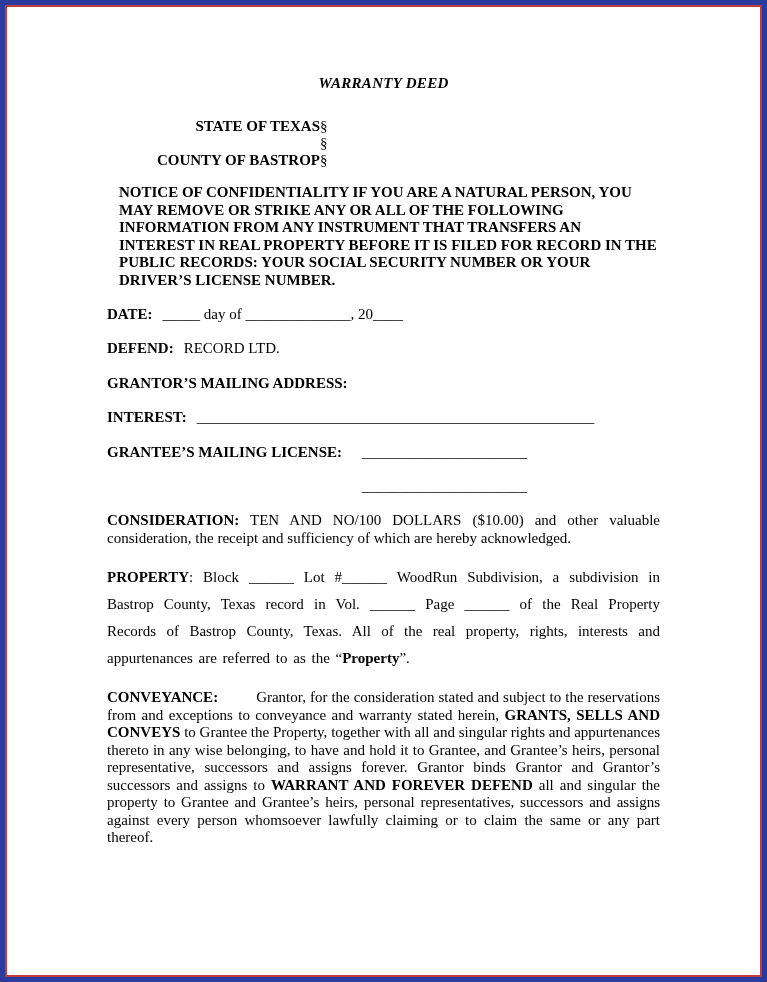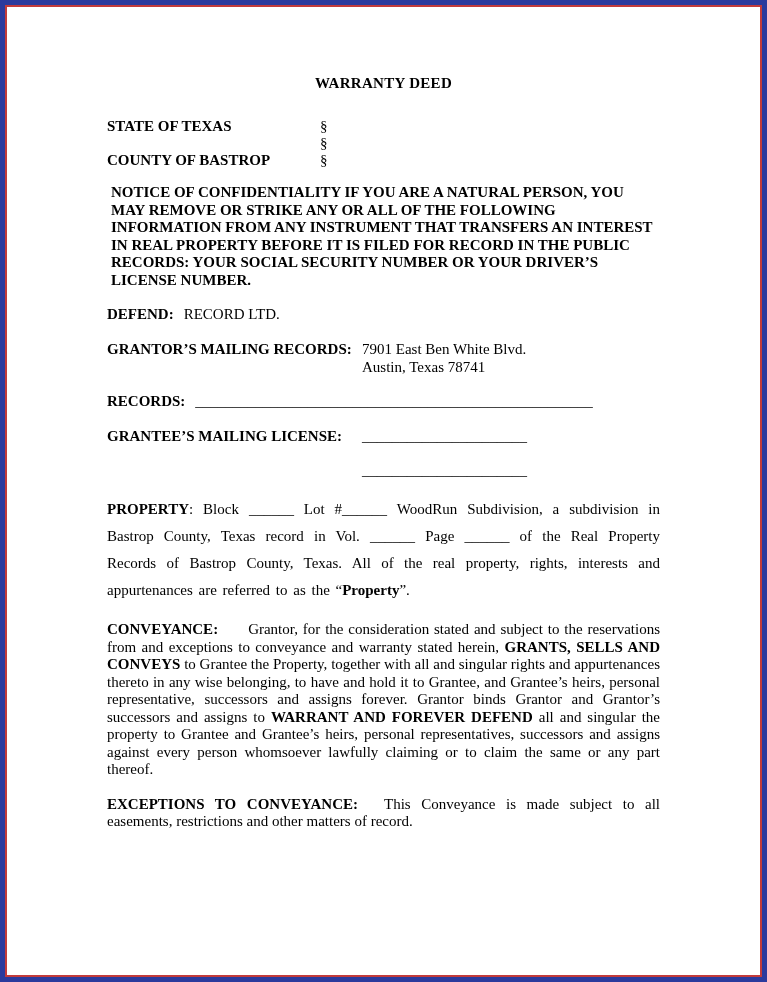--- a/index.html
+++ b/index.html
@@ -24,36 +24,37 @@
     font-size: 15px;
     color: #000000;
     overflow: hidden;
   }
   .bold { font-weight: bold; }
   .title {
     text-align: center;
     font-weight: bold;
     letter-spacing: 0.3px;
     margin: 0 0 26px 0;
+    font-style: italic;
   }
-  .jurat { margin-bottom: 15px; }
+  .jurat { margin-bottom: 15px; text-align: right; }
   .jurat-row {
     display: flex;
     line-height: 17px;
     min-height: 17px;
   }
   .jurat-left {
     width: 213px;
     font-weight: bold;
     flex: none;
   }
   .notice {
     font-weight: bold;
     line-height: 17.5px;
-    margin: 0 0 17px 4px;
+    margin: 0 0 17px 12px;
   }
   .field-row {
     margin: 0 0 17px 0;
     line-height: 17px;
   }
   .field-label {
     font-weight: bold;
     margin-right: 10px;
   }
   .addr-row {
@@ -72,21 +73,21 @@
     text-align: justify;
     line-height: 17.5px;
     margin: 0 0 17px 0;
   }
   .para-wide {
     text-align: justify;
     line-height: 27px;
     word-spacing: 2px;
     margin: 0 0 17px 0;
   }
-  .label-tab { margin-right: 30px; }
+  .label-tab { margin-right: 38px; }
   .label-tab-sm { margin-right: 26px; }
 </style>
 </head>
 <body>
 
 <div class="page">
   <div class="page-inner">
 
     <div class="title">WARRANTY DEED</div>
 
@@ -100,52 +101,51 @@
         <span>§</span>
       </div>
       <div class="jurat-row">
         <span class="jurat-left">COUNTY OF BASTROP</span>
         <span>§</span>
       </div>
     </div>
 
     <p class="notice">NOTICE OF CONFIDENTIALITY IF YOU ARE A NATURAL PERSON, YOU MAY REMOVE OR STRIKE ANY OR ALL OF THE FOLLOWING INFORMATION FROM ANY INSTRUMENT THAT TRANSFERS AN INTEREST IN REAL PROPERTY BEFORE IT IS FILED FOR RECORD IN THE PUBLIC RECORDS: YOUR SOCIAL SECURITY NUMBER OR YOUR DRIVER’S LICENSE NUMBER.</p>
 
+    <div class="field-row">
+      <span class="field-label">DATE:</span><span>_____ day of ______________, 20____</span>
+    </div>
 
     <div class="field-row">
       <span class="field-label">DEFEND:</span><span>RECORD LTD.</span>
     </div>
 
     <div class="addr-row">
-      <span class="addr-label">GRANTOR’S MAILING RECORDS:</span>
-      <span class="addr-lines">
-        <div>7901 East Ben White Blvd.</div>
-        <div>Austin, Texas 78741</div>
-      </span>
+      <span class="addr-label">GRANTOR’S MAILING ADDRESS:</span>
     </div>
 
     <div class="field-row">
-      <span class="field-label">RECORDS:</span><span>_____________________________________________________</span>
+      <span class="field-label">INTEREST:</span><span>_____________________________________________________</span>
     </div>
 
     <div class="addr-row">
       <span class="addr-label">GRANTEE’S MAILING LICENSE:</span>
       <span class="addr-lines">
         <div>______________________</div>
         <div class="grantee-addr-line2">______________________</div>
       </span>
     </div>
 
+    <p class="para">
+      <span class="bold">CONSIDERATION:</span><span> TEN AND NO/100 DOLLARS ($10.00) and other valuable consideration, the receipt and sufficiency of which are hereby acknowledged.</span>
+    </p>
 
     <p class="para-wide">
       <span class="bold">PROPERTY</span><span>:  Block ______  Lot #______  WoodRun Subdivision, a subdivision in Bastrop County, Texas record in Vol. ______  Page ______  of the Real Property Records of Bastrop County, Texas. All of the real property, rights, interests and appurtenances are referred to as the “</span><span class="bold">Property</span><span>”.</span>
     </p>
 
     <p class="para">
       <span class="bold label-tab">CONVEYANCE:</span><span>Grantor, for the consideration stated and subject to the reservations from and exceptions to conveyance and warranty stated herein, </span><span class="bold">GRANTS, SELLS AND CONVEYS</span><span> to Grantee the Property, together with all and singular rights and appurtenances thereto in any wise belonging, to have and hold it to Grantee, and Grantee’s heirs, personal representative, successors and assigns forever.  Grantor binds Grantor and Grantor’s successors and assigns to </span><span class="bold">WARRANT AND FOREVER DEFEND</span><span> all and singular the property to Grantee and Grantee’s heirs, personal representatives, successors and assigns against every person whomsoever lawfully claiming or to claim the same or any part thereof.</span>
     </p>
 
-    <p class="para">
-      <span class="bold label-tab-sm">EXCEPTIONS TO CONVEYANCE:</span><span>This Conveyance is made subject to all easements, restrictions and other matters of record.</span>
-    </p>
 
   </div>
 </div>
 
 </body></html>

